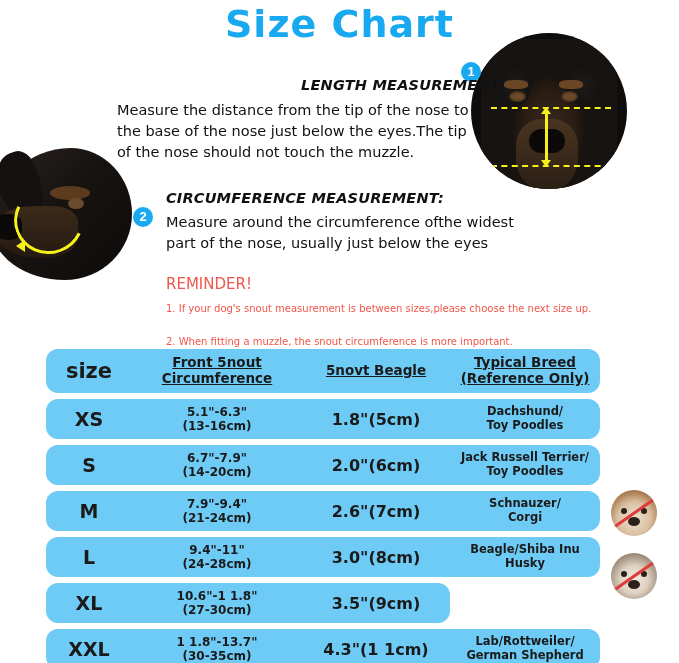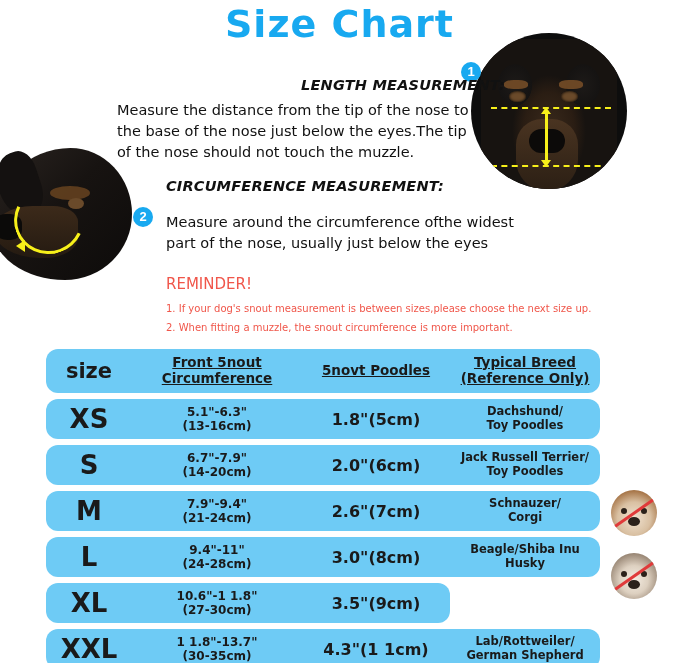--- a/index.html
+++ b/index.html
@@ -208,38 +208,38 @@
     position: absolute;
     font-size: 14.5px;
     color: #111;
     line-height: 1.45;
     font-family: "DejaVu Sans", sans-serif;
   }
   #length-heading { left: 301px; top: 77px; }
   #length-body {
     left: 117px; top: 100px; width: 360px;
   }
-  #circ-heading { left: 166px; top: 178px; }
+  #circ-heading { left: 166px; top: 190px; }
   #circ-body { left: 166px; top: 212px; width: 360px; }
 
   .reminder-title {
     position: absolute;
     left: 166px; top: 275px;
     color: #f0564a;
     font-size: 15px;
     font-family: "DejaVu Sans", sans-serif;
   }
   .reminder-line {
     position: absolute;
     color: #f0564a;
     font-size: 10px;
     font-family: "DejaVu Sans", sans-serif;
   }
   #rem-1 { left: 166px; top: 303px; }
-  #rem-2 { left: 166px; top: 322px; }
+  #rem-2 { left: 166px; top: 336px; }
 
   
   .table {
     position: absolute;
     left: 46px;
     top: 349px;
     width: 554px;
   }
   .row {
     display: flex;
@@ -268,21 +268,21 @@
   .head-row .cell {
     height: 44px;
     font-weight: bold;
   }
   .head-row .c-size { font-size: 21px; text-align: center; }
   .head-row .c-circ,
   .head-row .c-len,
   .head-row .c-breed { font-size: 13.5px; line-height: 1.15; text-decoration: underline; }
 
   .body-row .cell { height: 40px; }
-  .body-row .c-size { font-size: 26px; font-weight: bold; text-align: center; }
+  .body-row .c-size { font-size: 19px; font-weight: bold; text-align: center; }
   .body-row .c-circ { font-size: 12px; font-weight: bold; line-height: 1.2; }
   .body-row .c-len  { font-size: 16px; font-weight: bold; }
   .body-row .c-breed{ font-size: 11.5px; font-weight: bold; line-height: 1.2; }
 
   
   .no-dog {
     position: absolute;
     width: 46px;
     height: 46px;
     border-radius: 50%;
@@ -371,21 +371,21 @@
 
 <div class="reminder-title">REMINDER!</div>
 <div class="reminder-line" id="rem-1">1. If your dog's snout measurement is between sizes,please choose the next size up.</div>
 <div class="reminder-line" id="rem-2">2. When fitting a muzzle, the snout circumference is more important.</div>
 
 <div class="table">
 
   <div class="row head-row">
     <div class="cell c-size">size</div>
     <div class="cell c-circ">Front 5nout Circumference</div>
-    <div class="cell c-len">5novt Poodles</div>
+    <div class="cell c-len">5novt Beagle</div>
     <div class="cell c-breed">Typical Breed (Reference Only)</div>
   </div>
 
   <div class="row body-row">
     <div class="cell c-size">XS</div>
     <div class="cell c-circ">
       <span>5.1"-6.3"</span>
       <span>(13-16cm)</span>
     </div>
     <div class="cell c-len">1.8"(5cm)</div>

